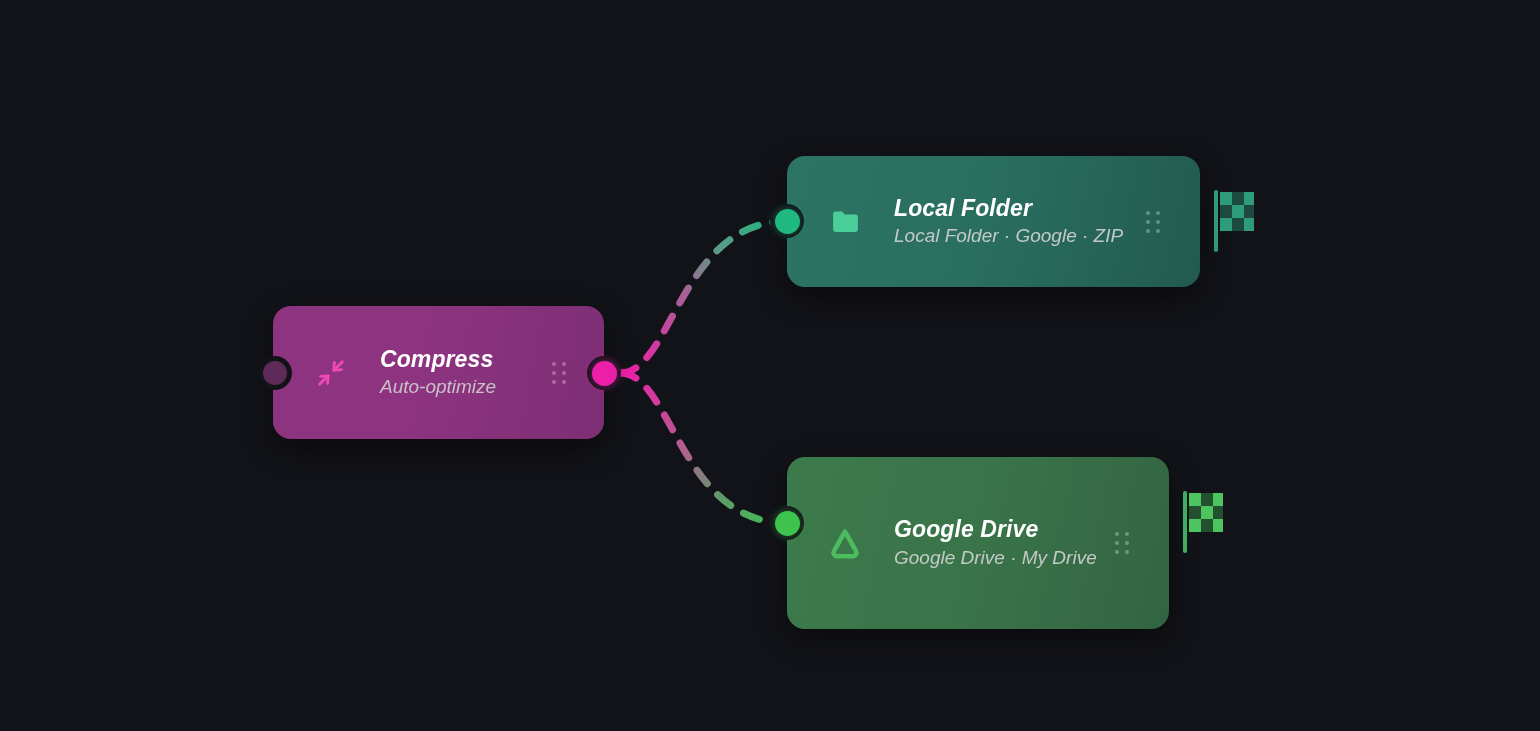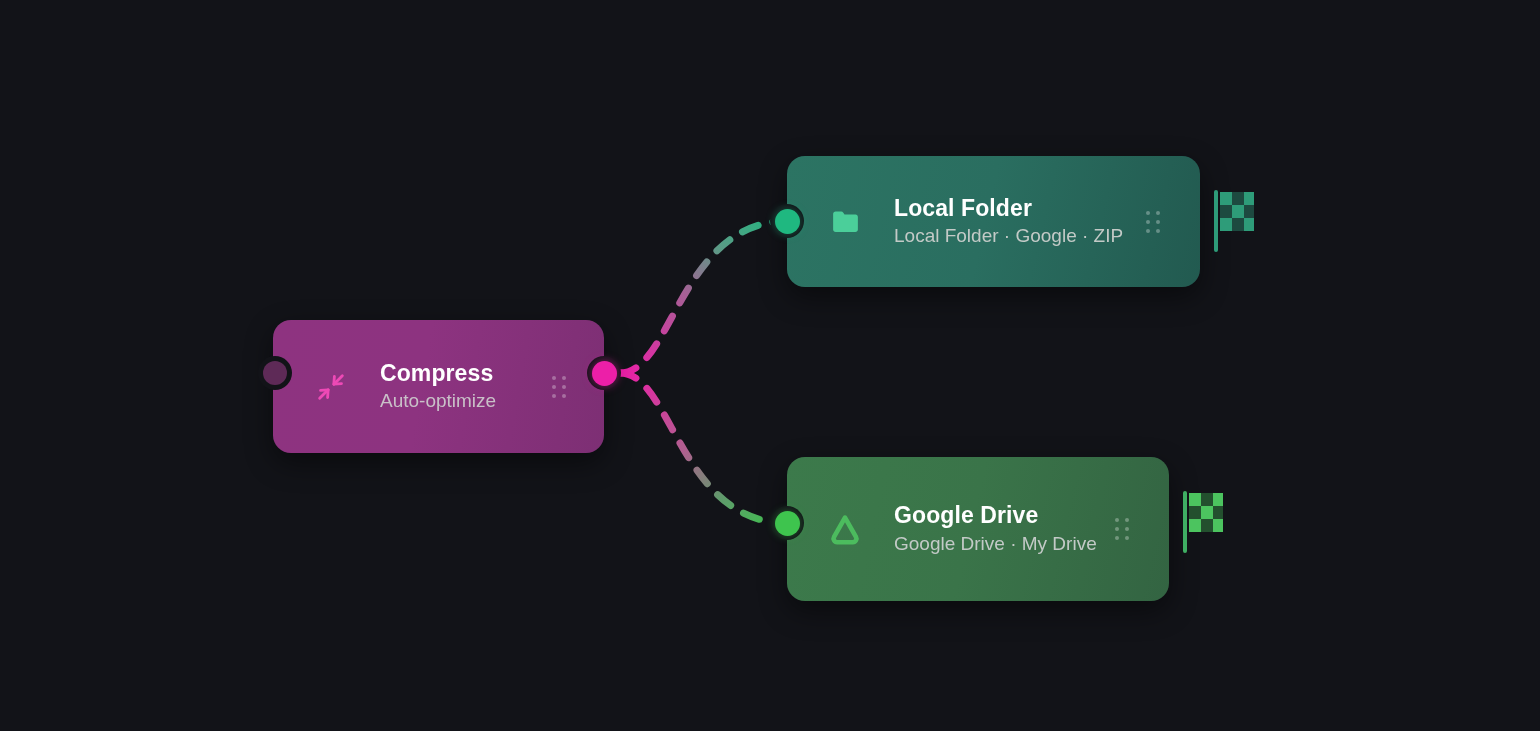--- a/index.html
+++ b/index.html
@@ -46,21 +46,21 @@
     position: absolute;
     inset: 0;
     border-radius: 18px;
     display: flex;
     align-items: center;
     overflow: hidden;
   }
 
   .node-compress {
     left: 273px;
-    top: 320px;
+    top: 306px;
     width: 331px;
     height: 133px;
   }
   .node-compress .node-inner {
     background: linear-gradient(100deg, #8e3380 0%, #8d3380 45%, #7d2f74 100%);
     box-shadow: 0 10px 28px rgba(0,0,0,0.45);
   }
 
   .node-local {
     left: 787px;
@@ -70,21 +70,21 @@
   }
   .node-local .node-inner {
     background: linear-gradient(103deg, #2c7463 0%, #2a6e60 48%, #225a50 100%);
     box-shadow: 0 10px 28px rgba(0,0,0,0.45);
   }
 
   .node-gdrive {
     left: 787px;
     top: 457px;
     width: 382px;
-    height: 144px;
+    height: 172px;
   }
   .node-gdrive .node-inner {
     background: linear-gradient(103deg, #3c7a4b 0%, #3a7449 48%, #336442 100%);
     box-shadow: 0 10px 28px rgba(0,0,0,0.45);
   }
 
   
   .node-icon {
     width: 46px;
     height: 46px;
@@ -98,20 +98,21 @@
   .icon-slot-gdrive   { margin-left: 35px; }
 
   
   .node-text {
     margin-left: 26px;
     display: flex;
     flex-direction: column;
     justify-content: center;
     gap: 4px;
     min-width: 0;
+    font-style: italic;
   }
   .node-title {
     font-size: 23px;
     font-weight: bold;
     color: #ffffff;
     line-height: 1.12;
     letter-spacing: 0.1px;
     white-space: nowrap;
   }
   .node-sub {

